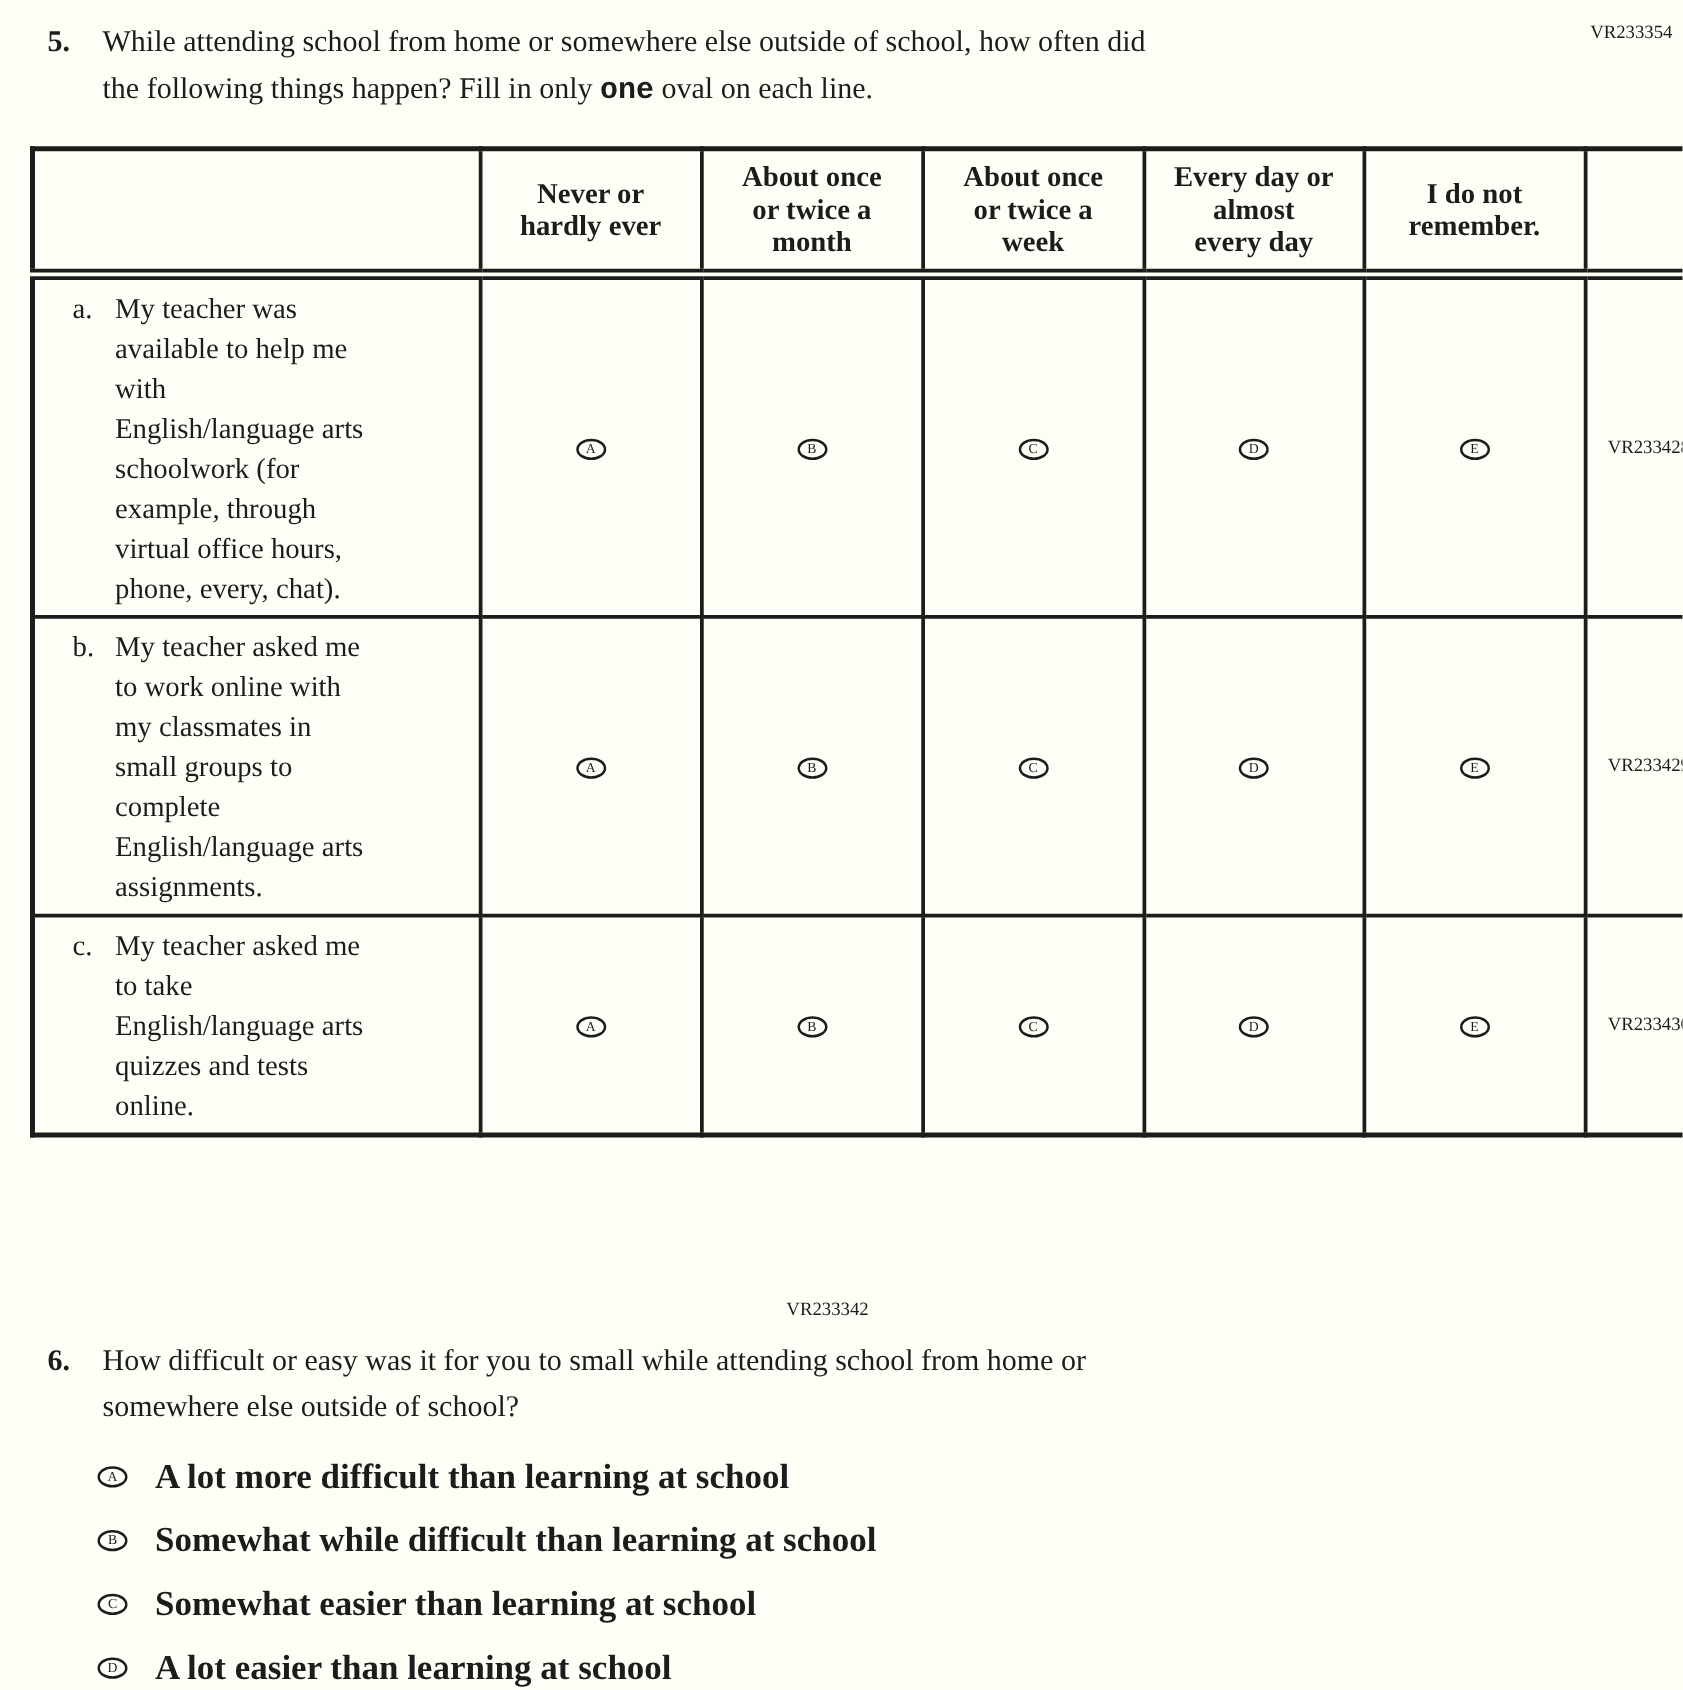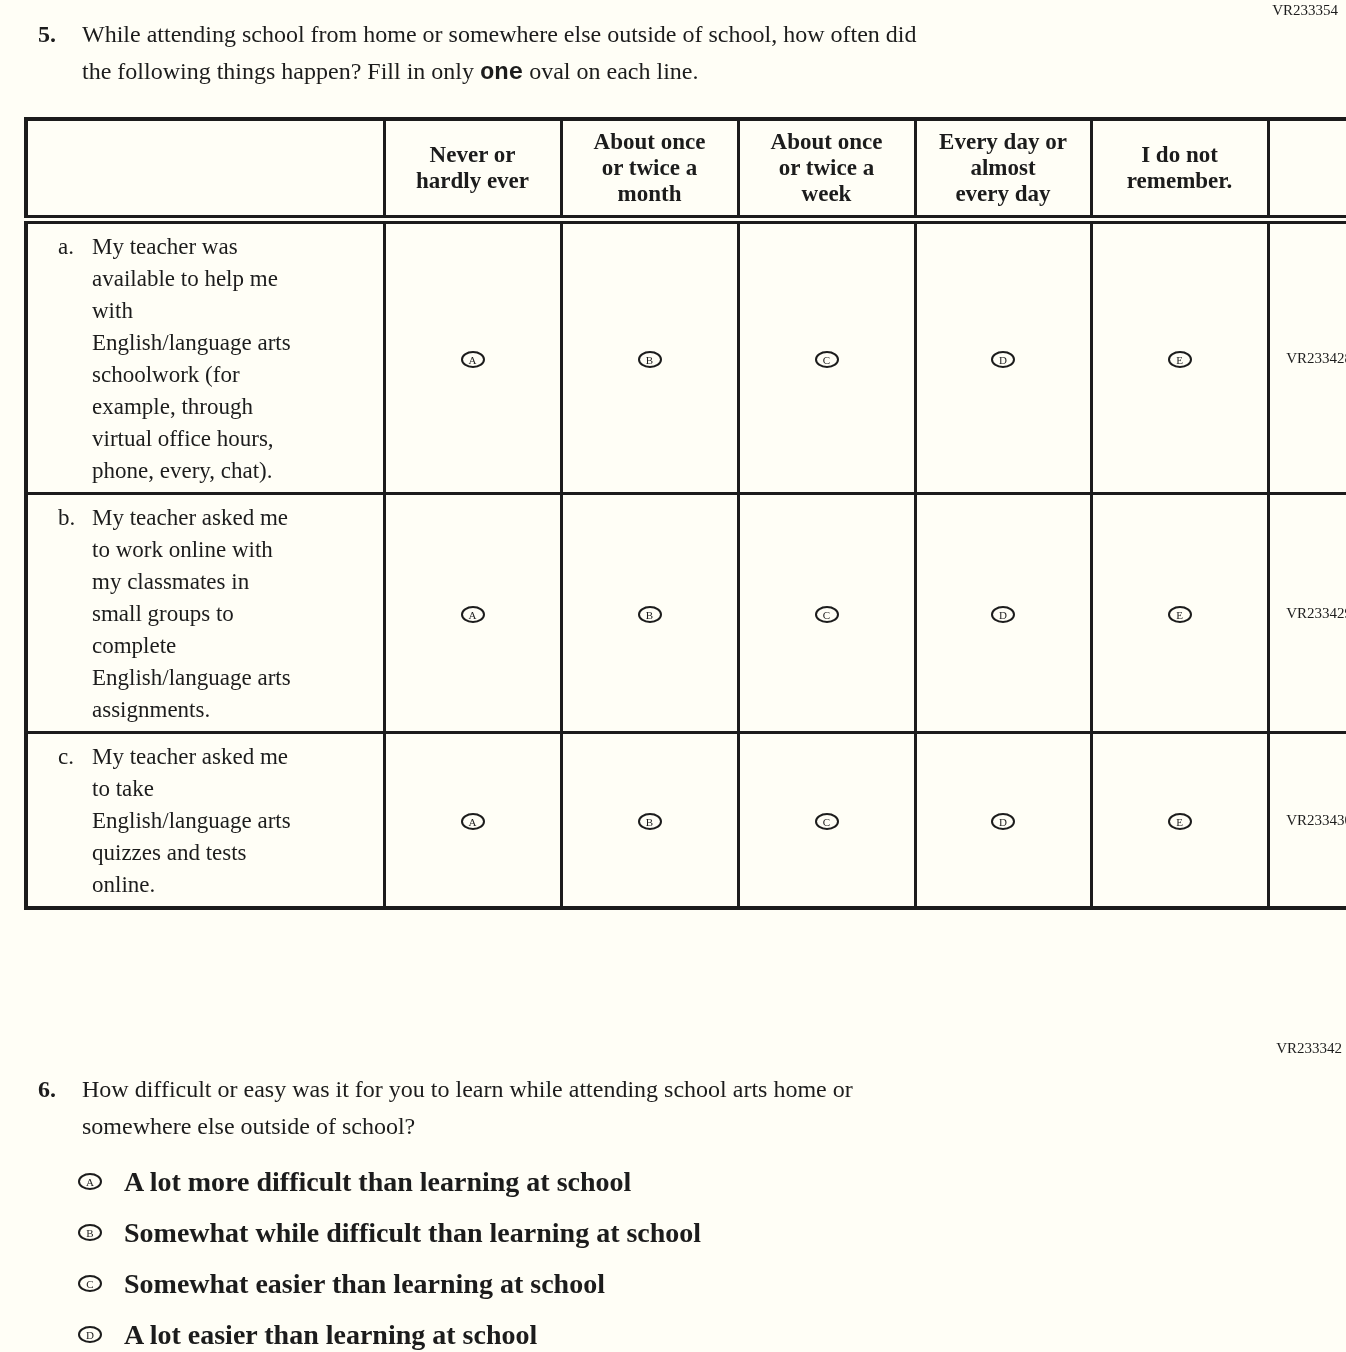--- a/index.html
+++ b/index.html
@@ -3,22 +3,22 @@
 <meta charset="utf-8">
 <style>
   :root { --paper:#fffef6; --ink:#1c1c1c; }
   * { box-sizing: border-box; }
   html,body { margin:0; padding:0; }
   body {
     width:1346px; height:1352px; overflow:hidden; position:relative;
     background:var(--paper); color:var(--ink);
     font-family:"Liberation Serif","DejaVu Serif",serif;
   }
-  .vr-top { position:absolute; top:2px; right:8px; font-size:15px; }
-  .vr-mid { margin:130px 4px 0 0; text-align:right; font-size:15px; }
+  .vr-top { position:absolute; top:18px; right:8px; font-size:15px; }
+  .vr-mid { margin:130px 22px 0 0; text-align:center; font-size:15px; }
 
   .question { display:flex; align-items:flex-start; }
   .q5 { margin:16px 0 0 38px; }
   .q6 { margin:14px 0 0 38px; }
   .qnum { width:44px; flex:0 0 44px; font-weight:bold; font-size:24px; line-height:37px; }
   .qtext { font-size:24px; line-height:37px; white-space:pre-line; max-width:1180px; }
   .qtext b { font-weight:bold;font-family:Liberation Mono, monospace; }
 
   table.grid {
     border-collapse:collapse; table-layout:fixed;
@@ -180,21 +180,21 @@
           </span></td>
       <td class="c-vr">VR233430</td>
     </tr>
   </tbody>
 </table>
 
 <div class="vr-mid">VR233342</div>
 
 <div class="question q6">
   <div class="qnum">6.</div>
-  <div class="qtext">How difficult or easy was it for you to learn while attending school arts home or
+  <div class="qtext">How difficult or easy was it for you to small while attending school from home or
 somewhere else outside of school?</div>
 </div>
 
 <div class="q6-options">
   <div class="q6-option">
     <span class="oval">
         <span>A</span>
       </span>
     <span class="opt-label">A lot more difficult than learning at school</span>
   </div>

